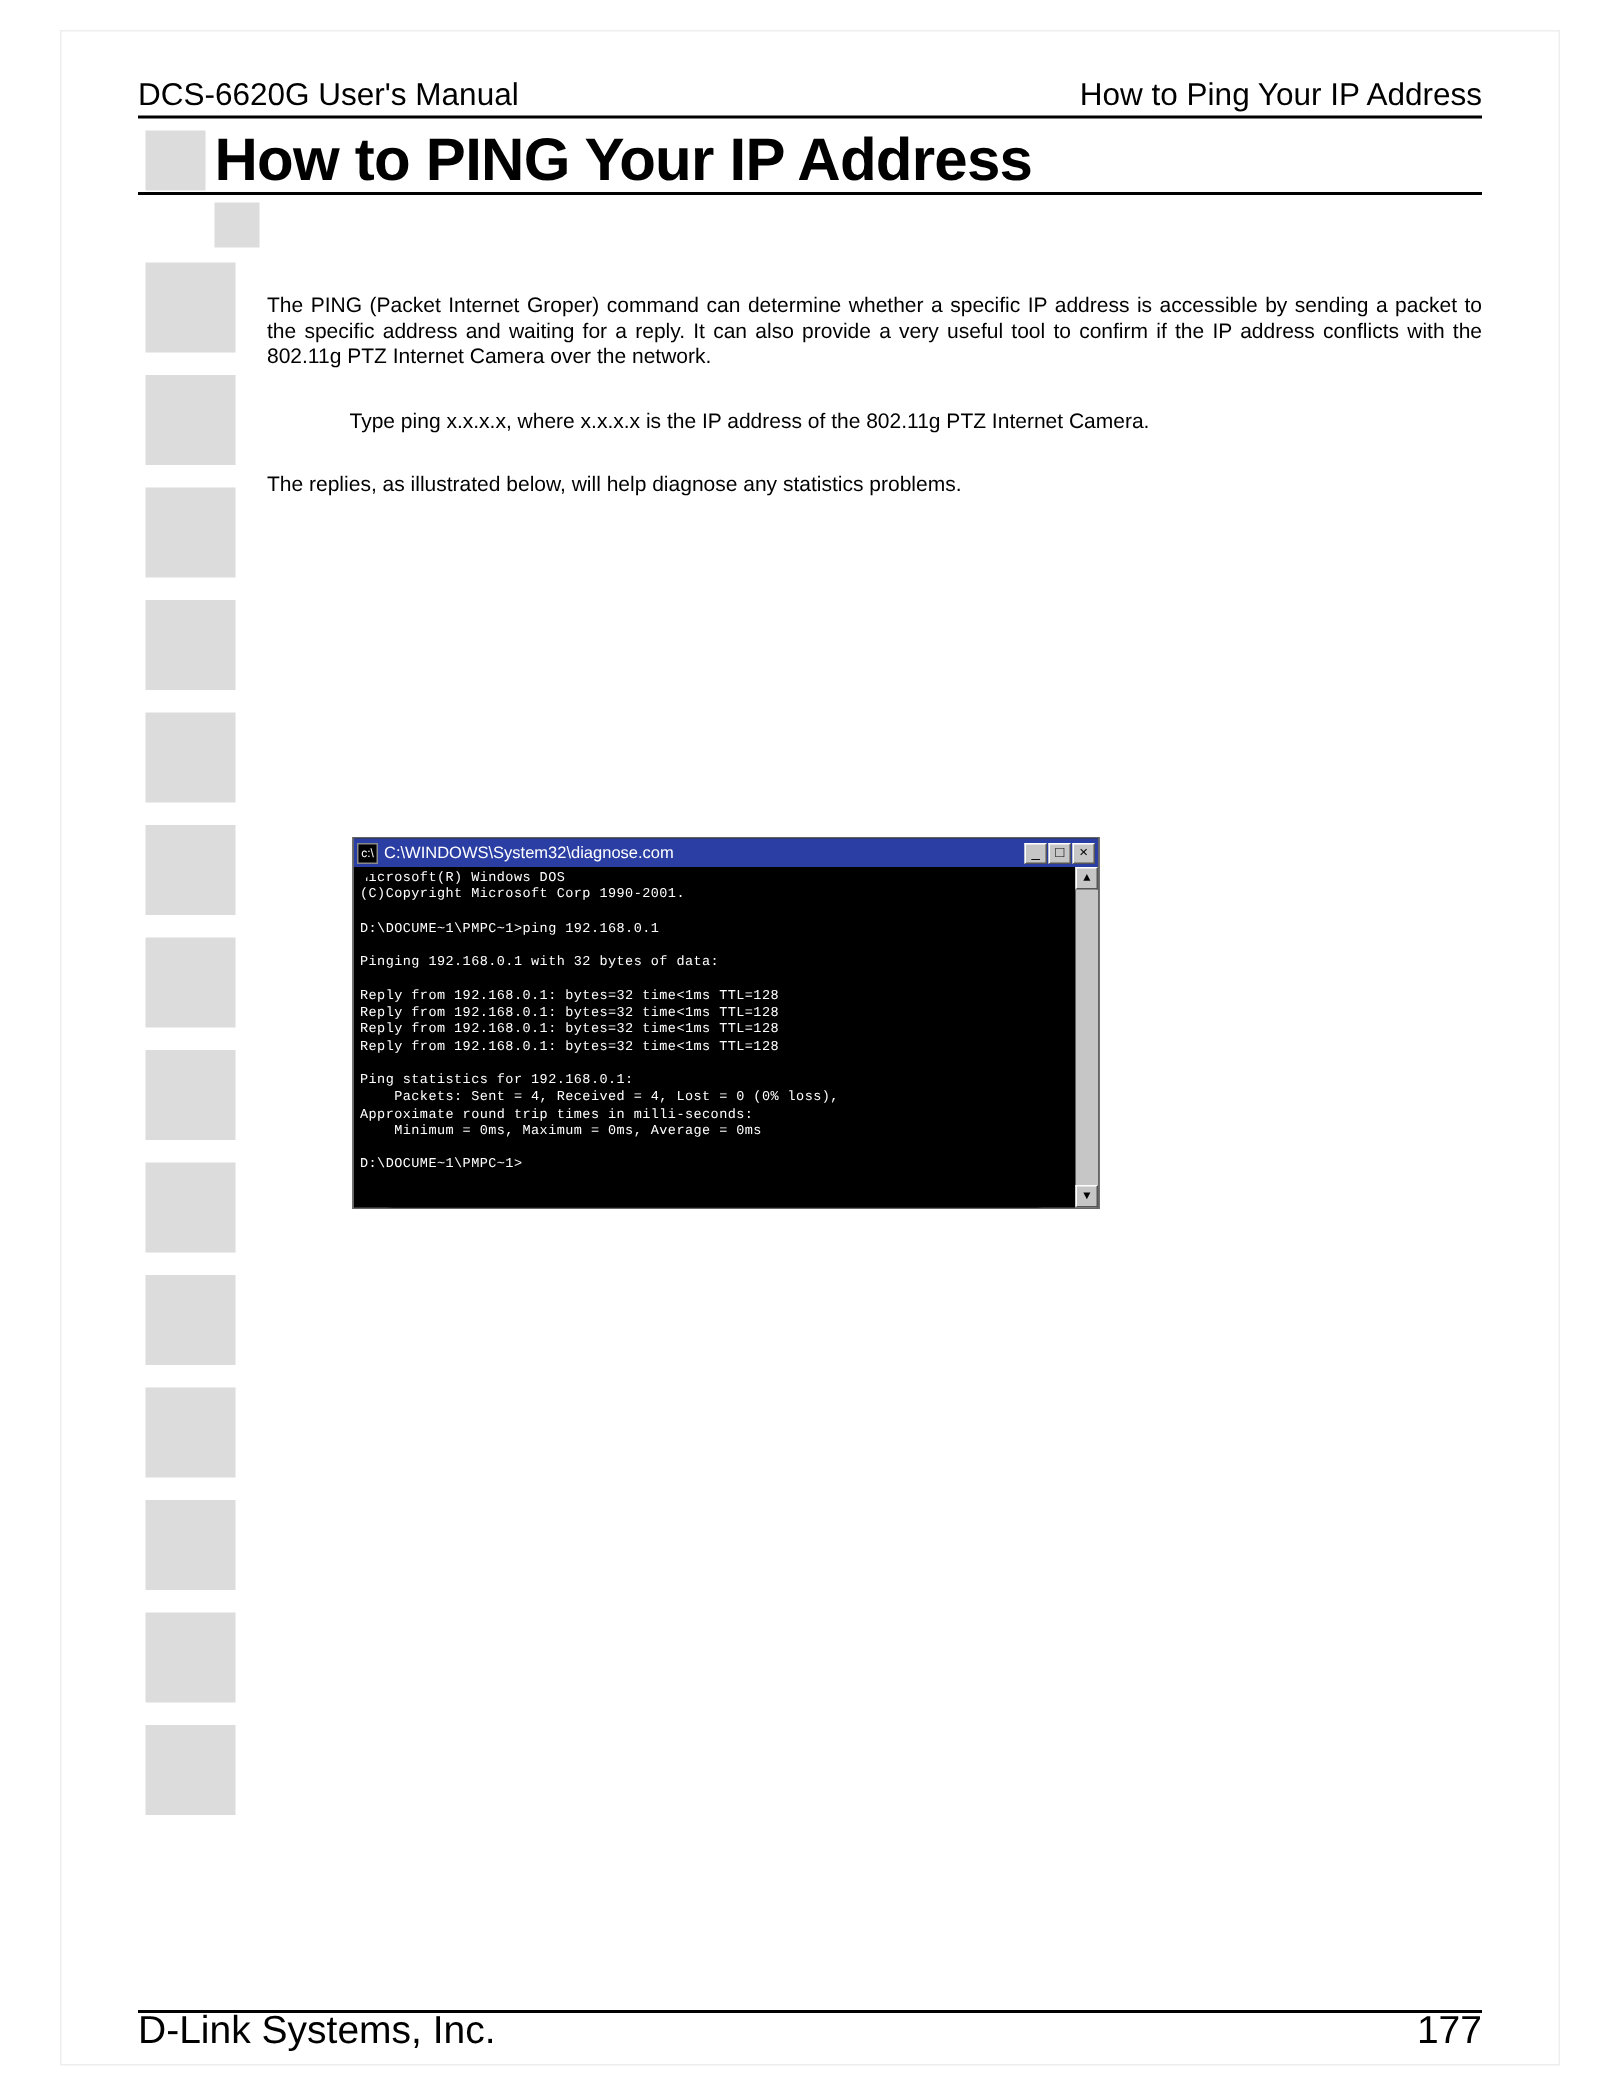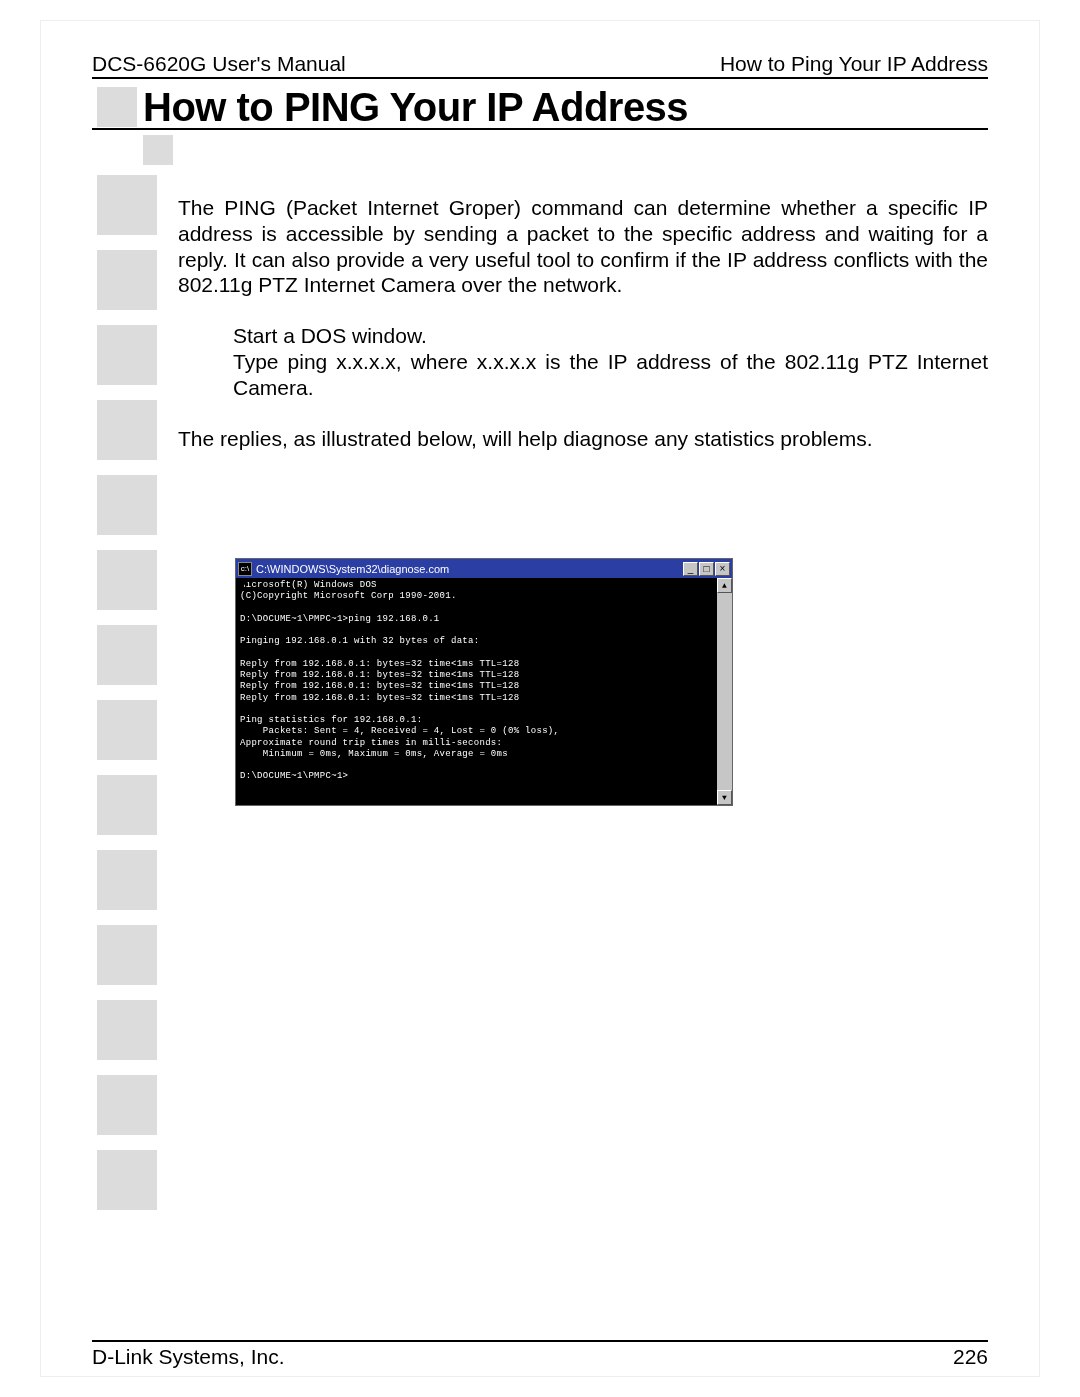--- a/index.html
+++ b/index.html
@@ -54,21 +54,21 @@
     position:absolute;
     left:143px; top:135px;
     width:30px; height:30px;
     background:#dcdcdc;
   }
 
   
   .body {
     position:absolute;
     left:178px; right:92px; top:195px;
-    font-size:21px;
+    font-size:14px;
     line-height:1.23;
   }
   .para { margin-bottom:25px; text-align:justify; }
   .indent { margin-left:55px; margin-bottom:25px; text-align:justify;}
   .nobot { margin-bottom:0;}
 
   
   .dos {
     position:absolute;
     left:235px; top:558px;
@@ -123,21 +123,21 @@
   }
 
   
   .ftr-rule{
     position:absolute; left:92px; right:92px; bottom:55px;
     height:2px; background:#000;
   }
   .ftr{
     position:absolute; left:92px; right:92px; bottom:28px;
     display:flex; justify-content:space-between;
-    font-size:21px;
+    font-size:26px;
   }
 
   
   .page::before{
     content:"";
     position:absolute; inset:20px 40px 20px 40px;
     border:1px solid #eee;
     pointer-events:none;
   }
 </style>
@@ -171,21 +171,20 @@
     <div class="sq"></div>
     <div class="sq"></div>
     <div class="sq"></div>
     <div class="sq"></div>
     <div class="sq"></div>
   </div>
 
   <div class="body">
     <p class="para">The PING (Packet Internet Groper) command can determine whether a specific IP address is accessible by sending a packet to the specific address and waiting for a reply. It can also provide a very useful tool to confirm if the IP address conflicts with the 802.11g PTZ Internet Camera over the network.</p>
     <div class="indent">
-      <div>Start a DOS window.</div>
       <div style="text-align:justify;">Type ping x.x.x.x, where x.x.x.x is the IP address of the 802.11g PTZ Internet Camera.</div>
     </div>
     <p class="para nobot">The replies, as illustrated below, will help diagnose any statistics problems.</p>
   </div>
 
   <div class="dos">
     <div class="dos-titlebar">
       <span class="ticon">c:\</span>
       <span>C:\WINDOWS\System32\diagnose.com</span>
       <span class="spacer"></span>
@@ -215,16 +214,16 @@
       <div class="dos-scroll">
         <div class="dos-sbtn">▲</div>
         <div class="dos-sbtn">▼</div>
       </div>
     </div>
   </div>
 
   <div class="ftr-rule"></div>
   <div class="ftr">
     <span>D-Link Systems, Inc.</span>
-    <span>226</span>
+    <span>177</span>
   </div>
 
 </div>
 
 </body></html>

